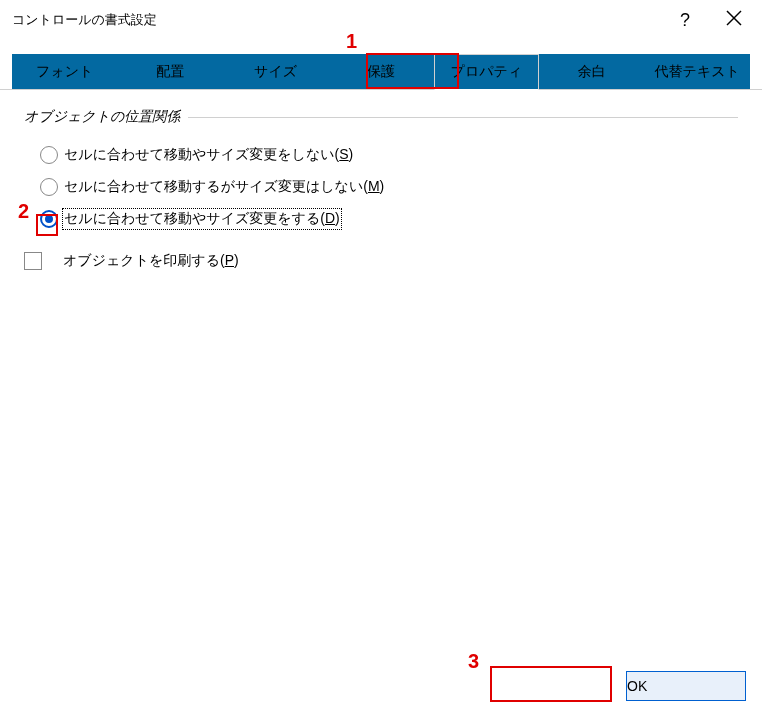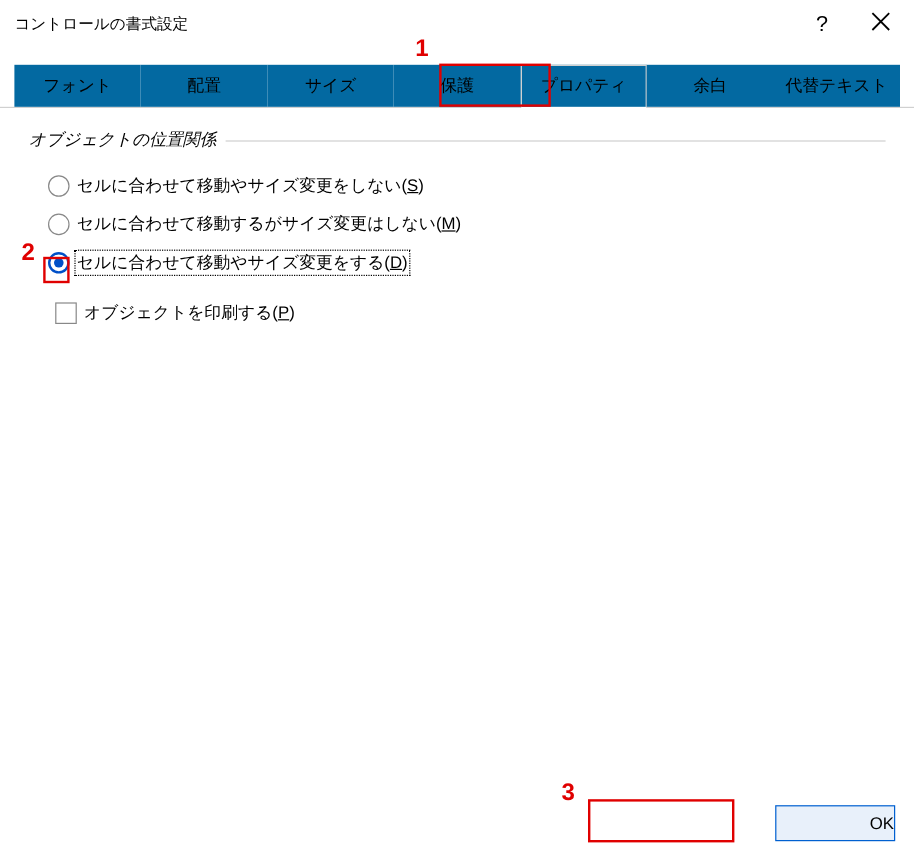--- a/index.html
+++ b/index.html
@@ -143,22 +143,21 @@
     
     .radio-label .mnemonic {
       text-decoration: underline;
     }
     
     .checkbox-item {
       display: flex;
       align-items: center;
       margin-top: 24px;
       padding-left: 0px;
-      gap: 6px;
-      margin-left: 22px;
+      gap: 21px;
     }
     
     .checkbox-box {
       width: 18px;
       height: 18px;
       border: 1px solid #888;
       cursor: pointer;
       flex-shrink: 0;
     }
     
@@ -174,27 +173,27 @@
     .button-row {
       position: absolute;
       bottom: 16px;
       right: 16px;
       display: flex;
       gap: 12px;
     }
     
     .btn {
       padding: 6px 0;
-      width: 100px;
+      width: 120px;
       border: 1px solid #888;
       background: #fff;
       cursor: pointer;
       font-size: 14px;
       font-family: inherit;
-      text-align: right;
+      text-align: left;
     }
     
     .btn.default {
       background: #e8f0fa;
       border: 1px solid #0060d0;
     }
     
     
     .annotation-box-1 {
       position: absolute;

